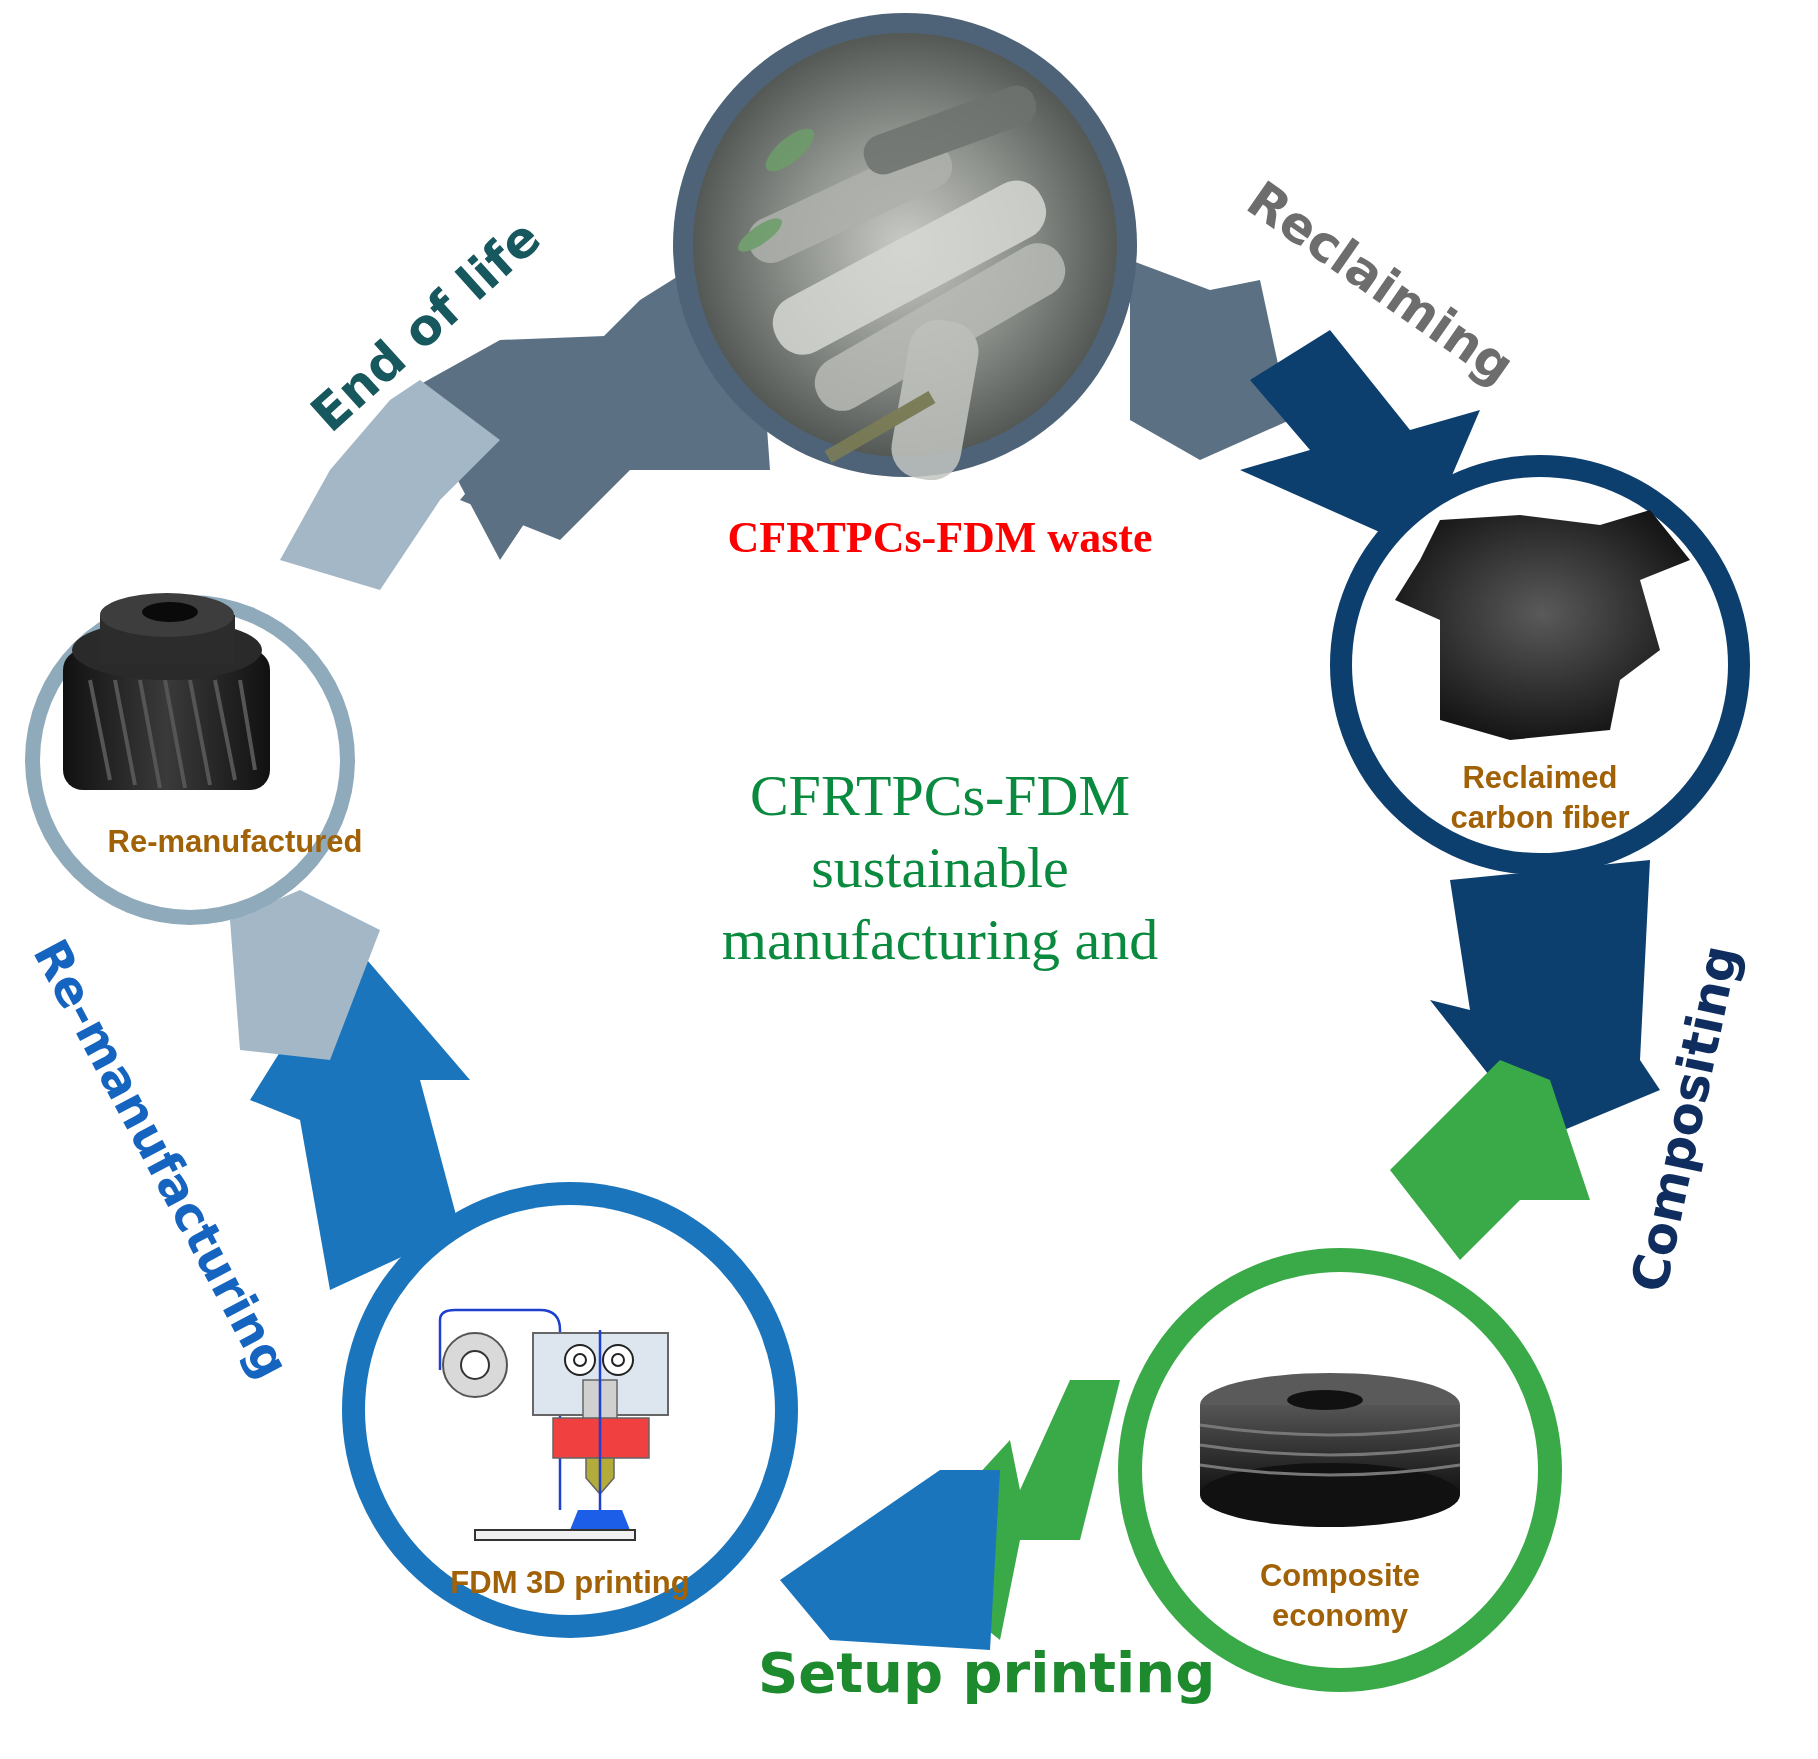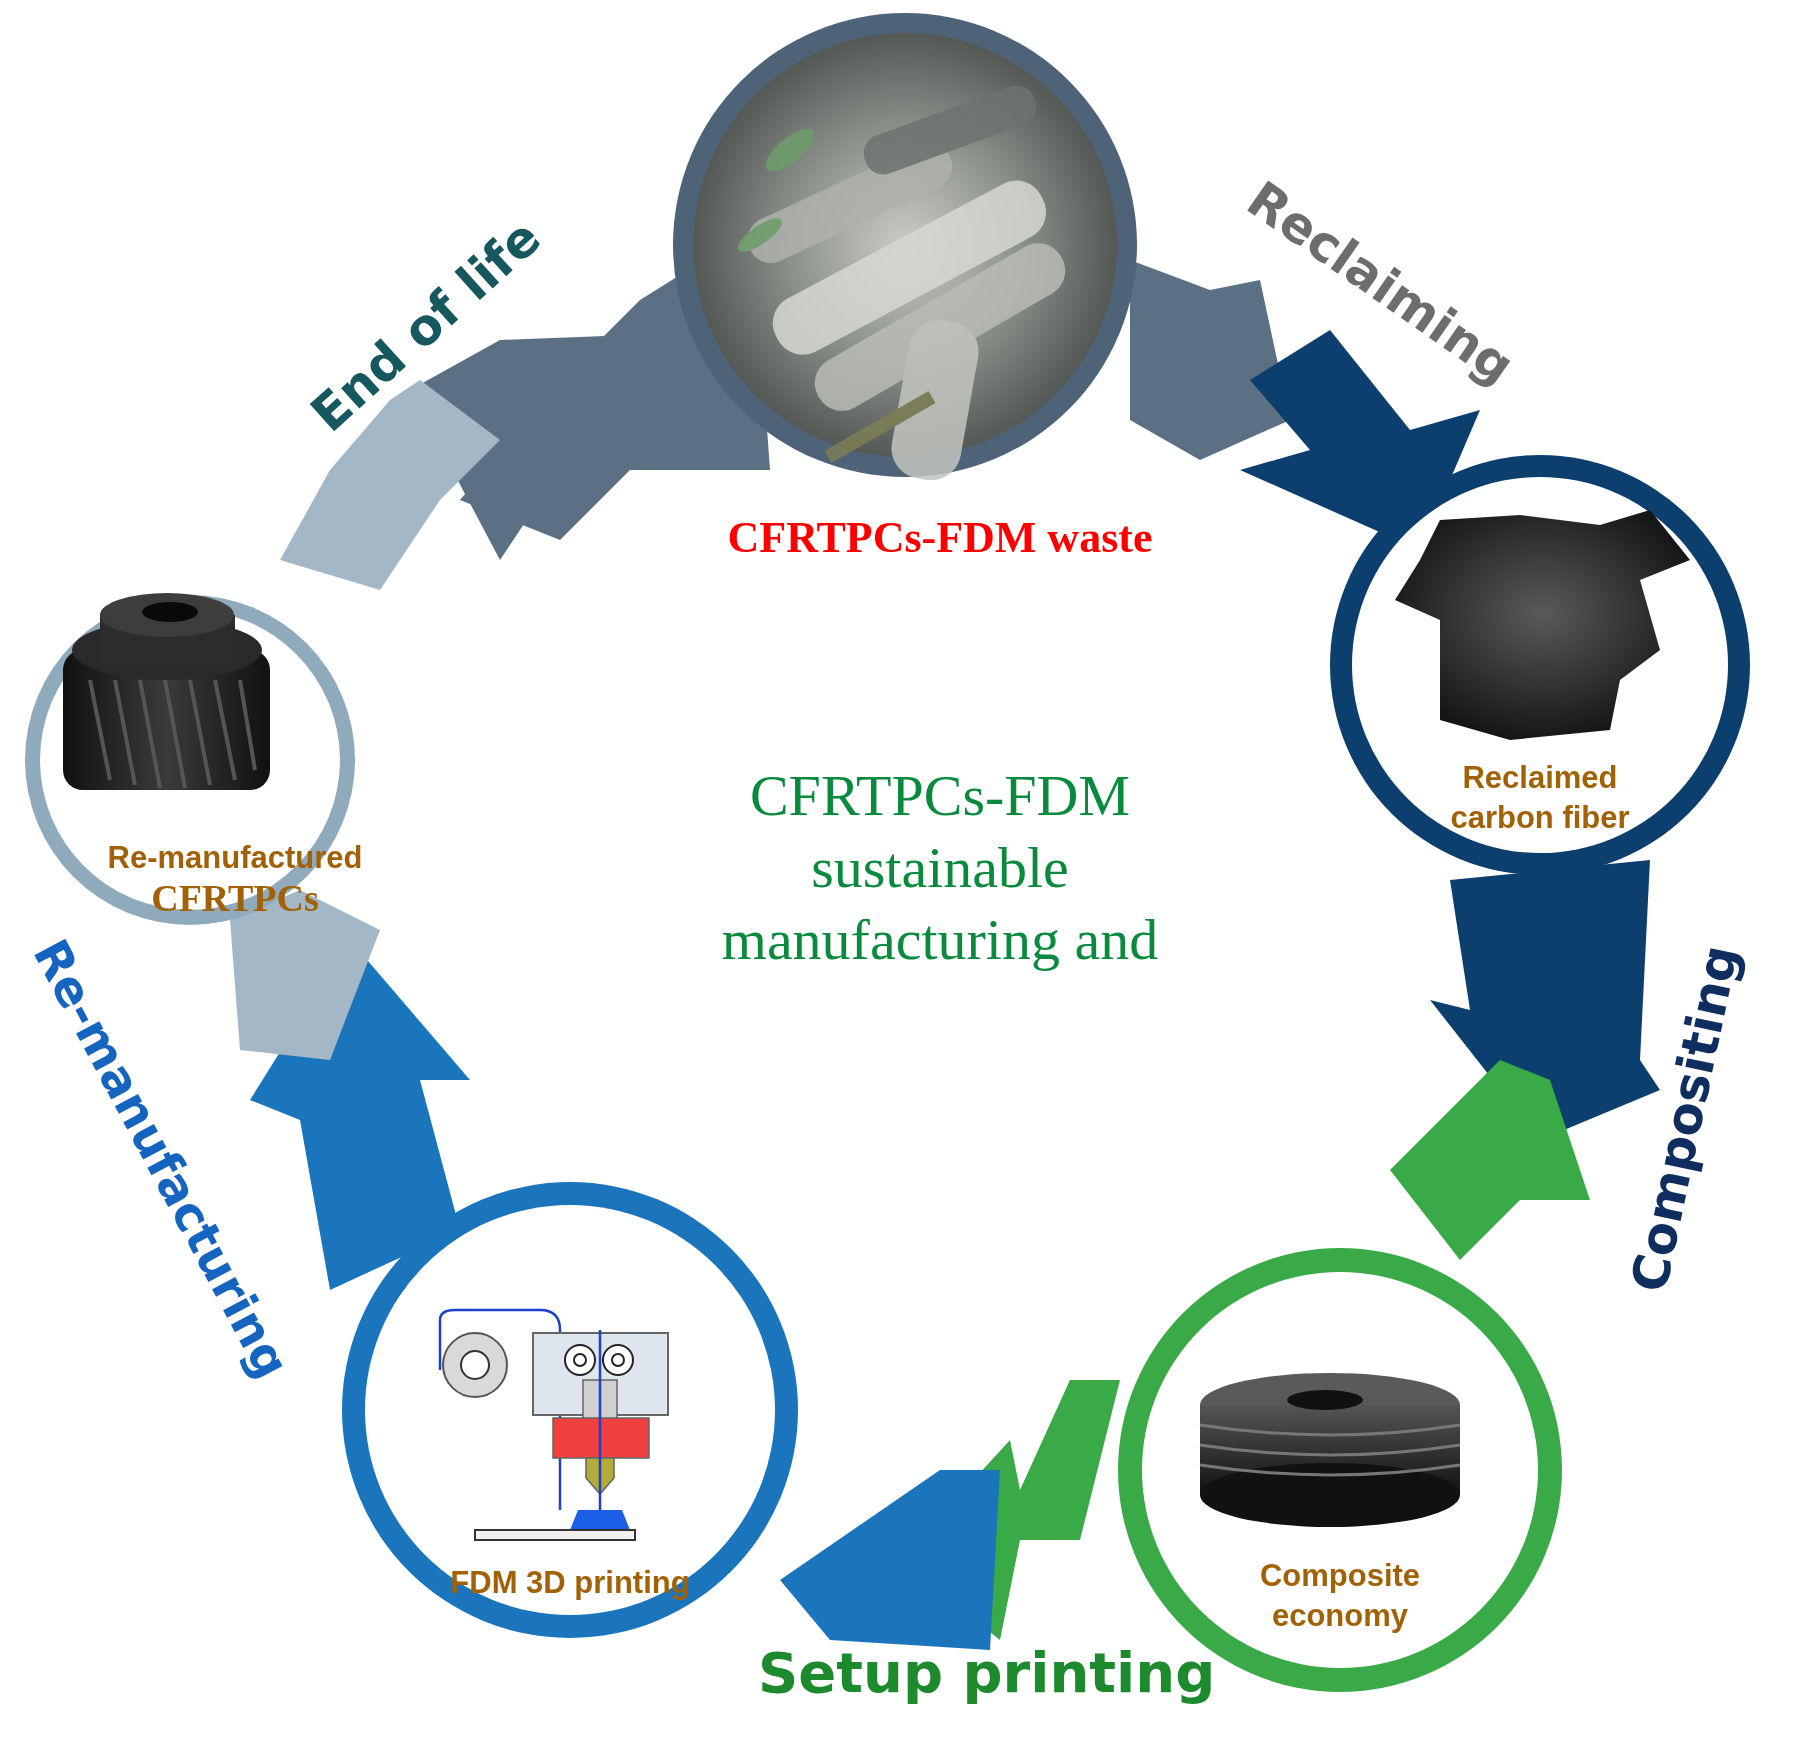--- a/index.html
+++ b/index.html
@@ -157,23 +157,22 @@
 
   <div class="node-caption" style="left:1190px; top:1518px; width:300px;margin-top:38px;">
     <div>Composite</div>
     <div>economy</div>
   </div>
 
   <div class="node-caption" style="left:400px; top:1563px; width:340px;">
     <div>FDM 3D printing</div>
   </div>
 
-  <div class="node-caption" style="left:70px; top:822px; width:330px;margin-top:16px;">
+  <div class="node-caption" style="left:70px; top:822px; width:330px;">
     <div>Re-manufactured</div>
-    <div class="serif">CFRTPCs</div>
   </div>
 
   <div class="center-title">
     <div>CFRTPCs-FDM</div>
     <div>sustainable</div>
     <div>manufacturing and</div>
   </div>
 
   <div class="stage-label" style="left:300px; top:400px; font-size:50px; color:#17575e; transform: rotate(-42deg);">End of life</div>
   <div class="stage-label" style="left:1270px; top:170px; font-size:50px; color:#6d6d6d; transform: rotate(35deg);">Reclaiming</div>

